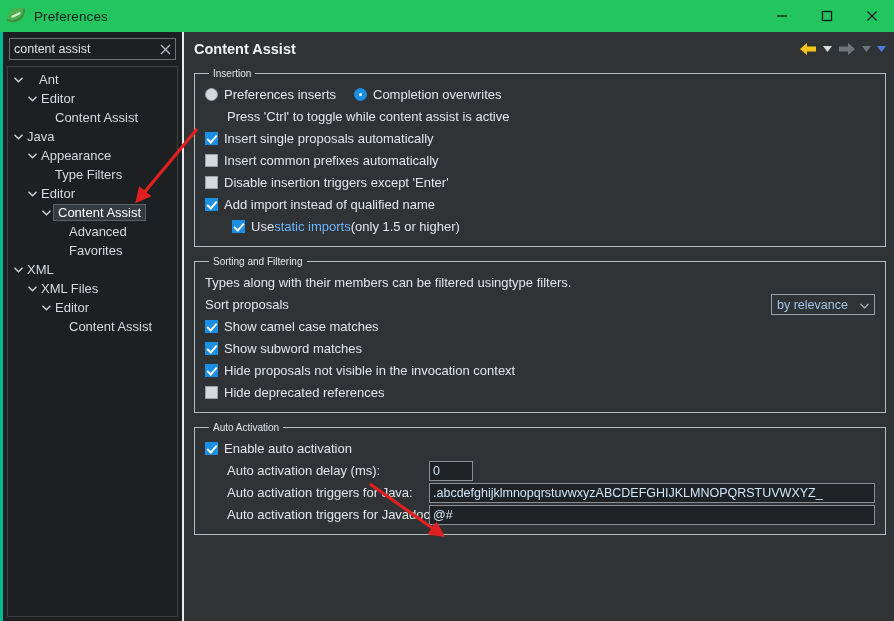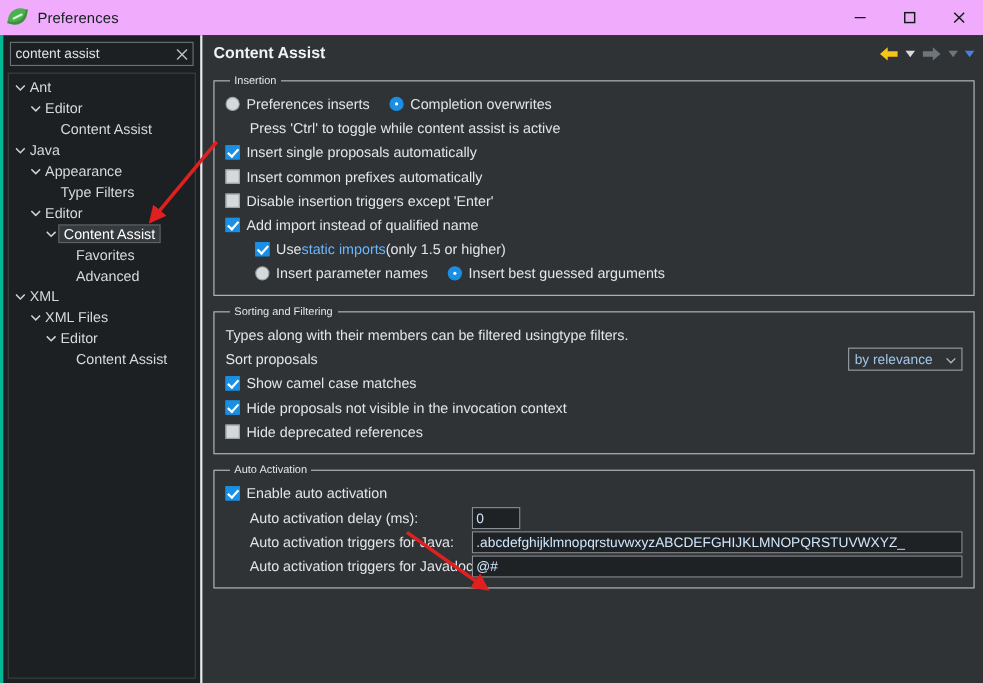--- a/index.html
+++ b/index.html
@@ -13,21 +13,21 @@
     background: #2f3336;
     font-family: "Liberation Sans", sans-serif;
     font-size: 13px;
     color: #e8e8e8;
     -webkit-font-smoothing: antialiased;
   }
 
   
   .titlebar {
     height: 32px;
-    background: #f0abfc;
+    background: #22c55e;
     display: flex;
     align-items: center;
     position: relative;
   }
   .tb-icon {
     width: 18px;
     height: 18px;
     margin-left: 8px;
     margin-right: 8px;
     position: relative;
@@ -355,21 +355,21 @@
     <div class="search-wrap">
       <input class="search-input" type="text" value="content assist" style="">
       <div class="clear-btn">
         <svg width="11" height="11" viewBox="0 0 11 11">
             <line x1="1" y1="1" x2="10" y2="10" stroke="currentColor" stroke-width="1.3"></line>
             <line x1="10" y1="1" x2="1" y2="10" stroke="currentColor" stroke-width="1.3"></line>
           </svg>
       </div>
     </div>
     <div class="tree" id="tree">
-        <div class="tree-row" style="padding-left: 4px;">
+        <div class="tree-row" style="padding-left: 4px; gap: 12px;">
           <span class="tw">
             <svg width="9" height="6" viewBox="0 0 9 6">
               <path d="M0.5,0.8 L4.5,4.8 L8.5,0.8" fill="none" stroke="currentColor" stroke-width="1.4"></path>
             </svg>
           </span>
           <span class="tree-label">Ant</span>
         </div>
         <div class="tree-row" style="padding-left: 18px;">
           <span class="tw">
             <svg width="9" height="6" viewBox="0 0 9 6">
@@ -425,29 +425,29 @@
             </svg>
           </span>
           <span class="tree-label">Content Assist</span>
         </div>
         <div class="tree-row" style="padding-left: 46px;">
           <span class="tw empty">
             <svg width="9" height="6" viewBox="0 0 9 6">
               <path d="M0.5,0.8 L4.5,4.8 L8.5,0.8" fill="none" stroke="currentColor" stroke-width="1.4"></path>
             </svg>
           </span>
-          <span class="tree-label">Favorites</span>
+          <span class="tree-label">Advanced</span>
         </div>
         <div class="tree-row" style="padding-left: 46px;">
           <span class="tw empty">
             <svg width="9" height="6" viewBox="0 0 9 6">
               <path d="M0.5,0.8 L4.5,4.8 L8.5,0.8" fill="none" stroke="currentColor" stroke-width="1.4"></path>
             </svg>
           </span>
-          <span class="tree-label">Advanced</span>
+          <span class="tree-label">Favorites</span>
         </div>
         <div class="tree-row" style="padding-left: 4px;">
           <span class="tw">
             <svg width="9" height="6" viewBox="0 0 9 6">
               <path d="M0.5,0.8 L4.5,4.8 L8.5,0.8" fill="none" stroke="currentColor" stroke-width="1.4"></path>
             </svg>
           </span>
           <span class="tree-label">XML</span>
         </div>
         <div class="tree-row" style="padding-left: 18px;">
@@ -544,27 +544,20 @@
         </div>
 
         <div class="row indent-2">
           <span class="cb checked"></span>
           <span class="lbl">Use </span>
           <span class="lbl link">static imports</span>
           <span class="lbl"> (only 1.5 or higher)</span>
         </div>
 
 
-        <div class="row indent-2">
-          <span class="rb"></span>
-          <span class="lbl">Insert parameter names</span>
-          <span style="width:18px"></span>
-          <span class="rb checked"></span>
-          <span class="lbl">Insert best guessed arguments</span>
-        </div>
       </fieldset>
 
       <fieldset class="group">
         <legend>Sorting and Filtering</legend>
 
         <div class="row">
           <span class="muted-note">Types along with their members can be filtered using </span>
           <span class="muted-note link">type filters</span>
           <span class="muted-note">.</span>
         </div>
@@ -581,20 +574,24 @@
             </span>
           </span>
         </div>
 
         <div class="row">
           <span class="cb checked"></span>
           <span class="lbl">Show camel case matches</span>
         </div>
         <div class="row">
           <span class="cb checked"></span>
+          <span class="lbl">Show subword matches</span>
+        </div>
+        <div class="row">
+          <span class="cb checked"></span>
           <span class="lbl">Hide proposals not visible in the invocation context</span>
         </div>
         <div class="row">
           <span class="cb"></span>
           <span class="lbl">Hide deprecated references</span>
         </div>
       </fieldset>
 
       <fieldset class="group">
         <legend>Auto Activation</legend>

